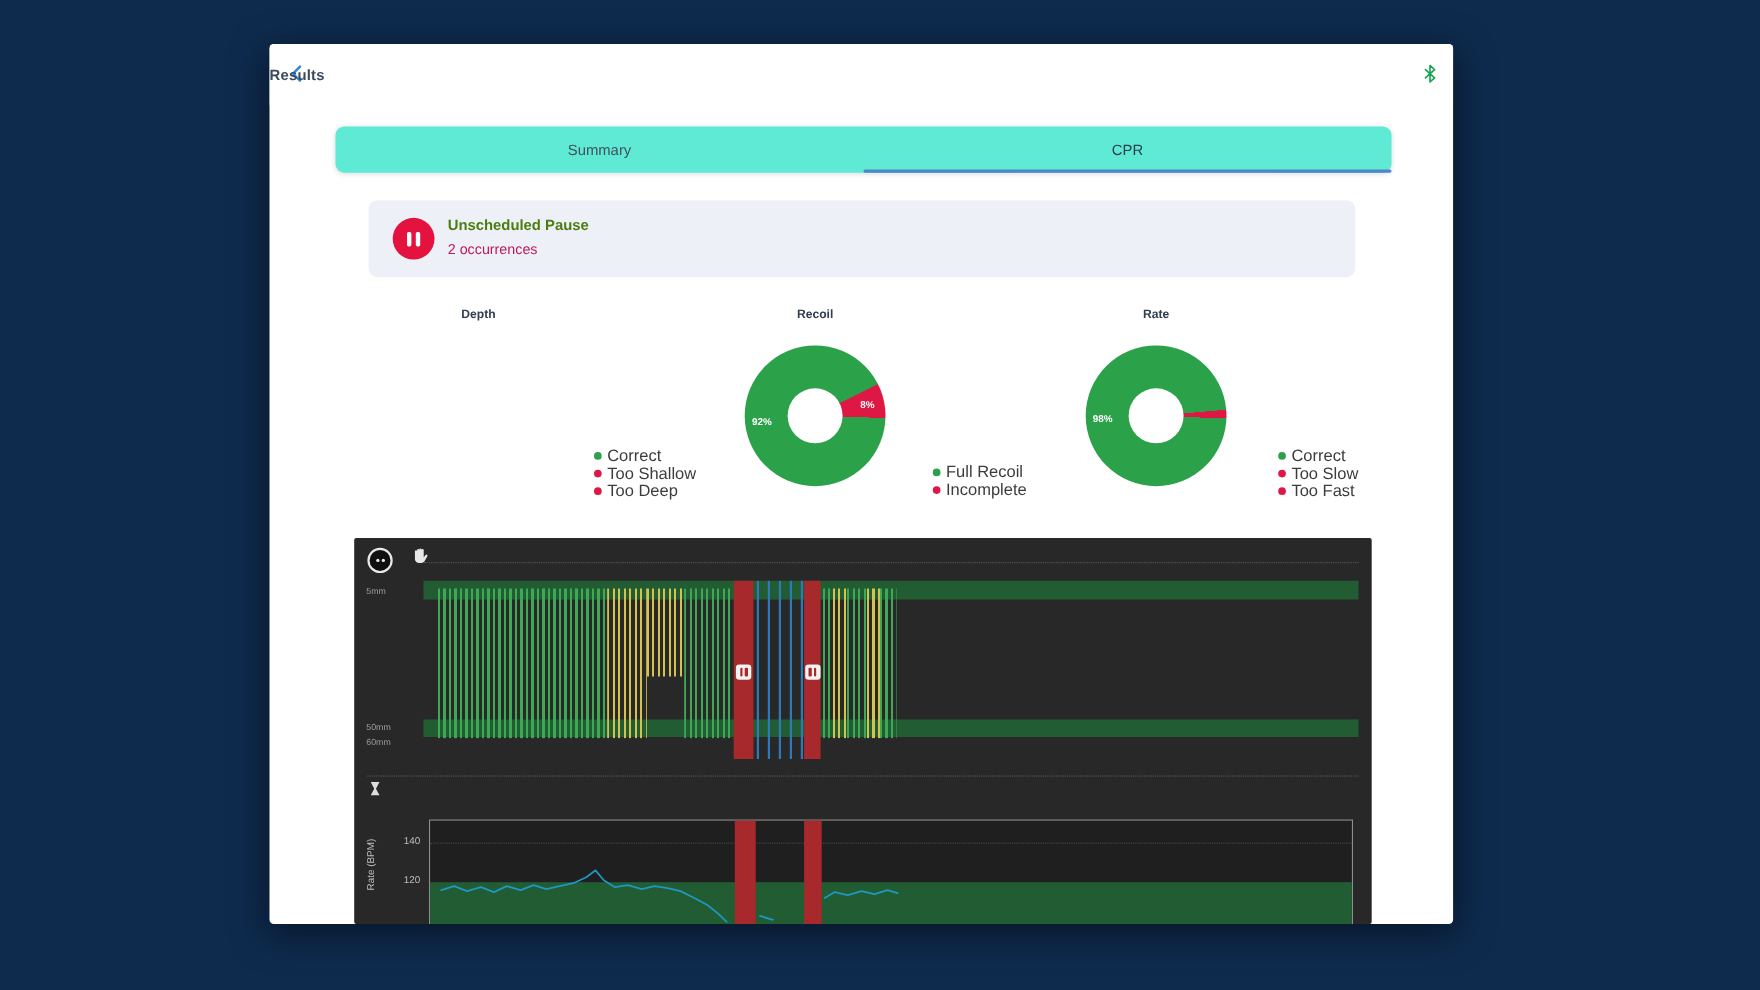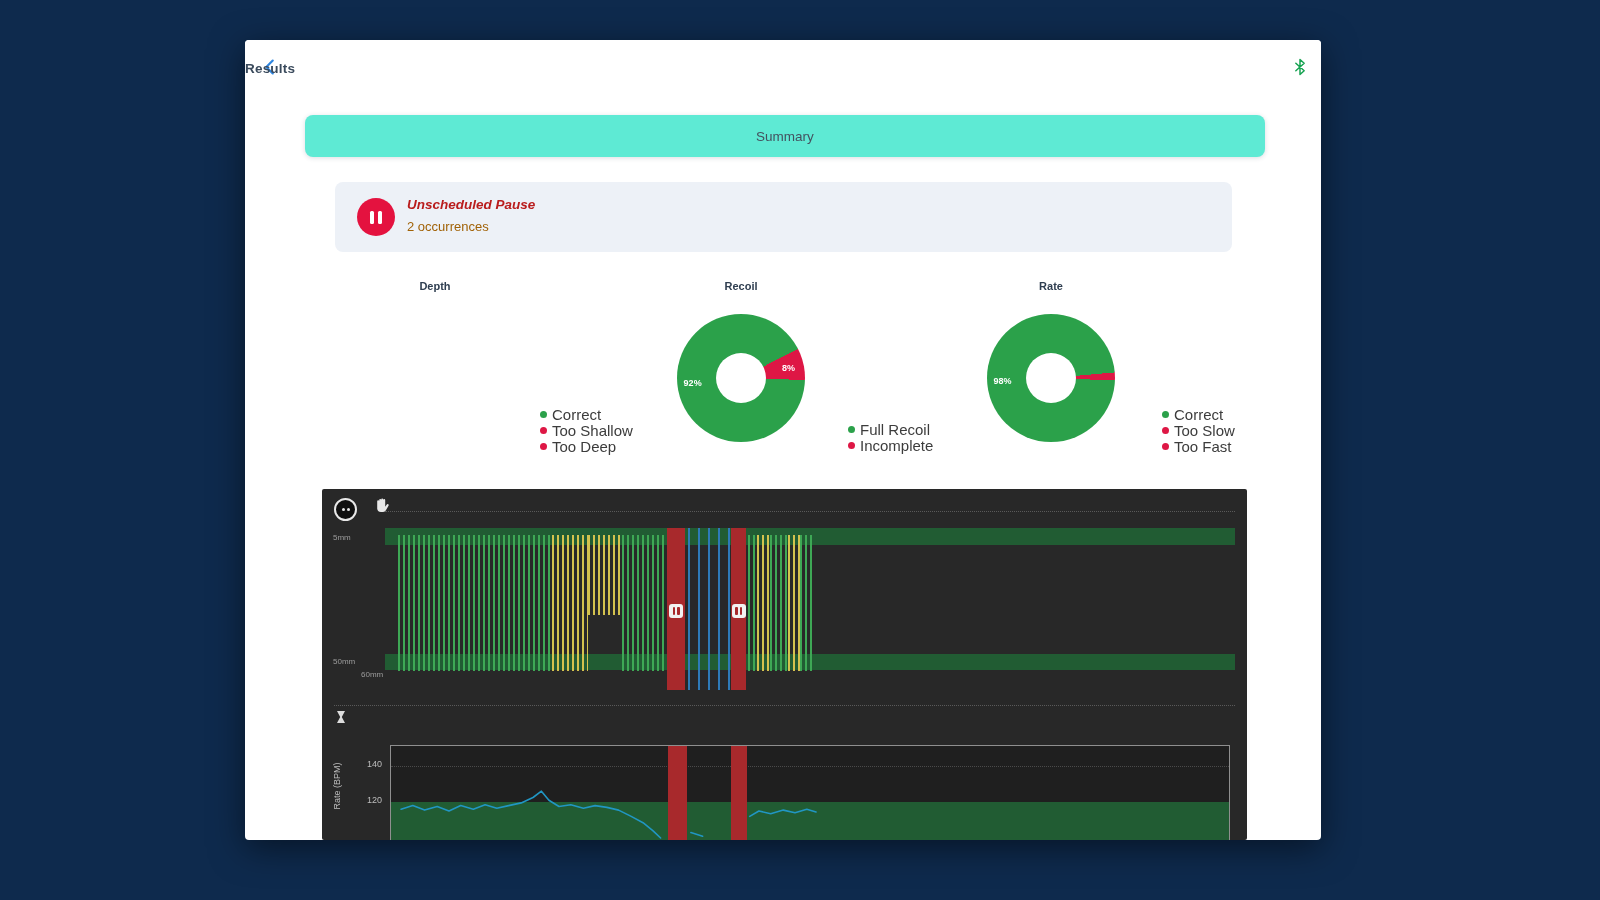--- a/index.html
+++ b/index.html
@@ -26,22 +26,22 @@
   .tab{flex:1;position:relative;display:flex;align-items:center;justify-content:center;
     font-size:13.5px;color:#44525f;cursor:pointer;}
   .tab.active{color:#2e3e50;font-weight:500;}
   .tab.active::after{content:"";position:absolute;left:0;right:0;bottom:0;height:3px;
     background:#4e86c9;border-radius:2px;}
   
   .alert{position:absolute;left:90px;top:142px;width:897px;height:70px;background:#edf1f7;border-radius:8px;}
   .alert-icon{position:absolute;left:22px;top:16px;width:38px;height:38px;border-radius:50%;
     background:#e4123f;display:flex;align-items:center;justify-content:center;gap:4px;}
   .alert-icon i{display:block;width:4px;height:13px;background:#fff;border-radius:1.5px;}
-  .alert-title{position:absolute;left:72px;top:15px;font-size:13.5px;font-weight:700;color:#b91c1c;font-style:italic;}
-  .alert-sub{position:absolute;left:72px;top:37px;font-size:13px;color:#a16207;}
+  .alert-title{position:absolute;left:72px;top:15px;font-size:13.5px;font-weight:700;color:#4d7c0f;}
+  .alert-sub{position:absolute;left:72px;top:37px;font-size:13px;color:#be185d;}
   
   .donut-title{position:absolute;transform:translateX(-50%);font-size:11px;font-weight:600;color:#2f3e50;}
   .donut{position:absolute;width:128px;height:128px;border-radius:50%;}
   .donut::after{content:"";position:absolute;left:50%;top:50%;width:50px;height:50px;margin:-25px 0 0 -25px;
     border-radius:50%;background:#fff;}
   .donut-label{position:absolute;transform:translate(-50%,-50%);font-size:9px;font-weight:700;color:#fff;z-index:2;}
   .legend{position:absolute;}
   .legend-item{display:flex;align-items:center;gap:5px;height:16px;}
   .legend-dot{width:7px;height:7px;border-radius:50%;flex:0 0 auto;}
   .legend-label{font-size:15px;color:#3c3c3c;white-space:nowrap;}
@@ -89,20 +89,21 @@
     <div class="hdr-title">Results</div>
     <div class="bt-icon">
       <svg width="20" height="20" viewBox="0 0 24 24">
           <path d="M7 7.5 L17 16.5 L12 21 L12 3 L17 7.5 L7 16.5" fill="none" stroke="#17a352" stroke-width="1.8" stroke-linecap="round" stroke-linejoin="round"></path>
         </svg>
     </div>
   </div>
 
   <div class="tabbar">
     <div class="tab">Summary</div>
+    <div class="tab active">CPR</div>
   </div>
 
   <div class="alert">
     <div class="alert-icon">
         <i></i>
         <i></i>
       </div>
     <div class="alert-title">Unscheduled Pause</div>
     <div class="alert-sub">2 occurrences</div>
   </div>
@@ -167,21 +168,21 @@
         <i></i>
       </div>
     <div class="hand-icon">
       <svg width="16" height="18" viewBox="0 0 16 18">
           <path d="M3.2 10.5 V4.2 a1 1 0 0 1 2 0 V3 a1 1 0 0 1 2 0 v-.4 a1 1 0 0 1 2 0 V3 a1 1 0 0 1 2 0 v6.8 l1.6-2.2 a1 1 0 0 1 1.7 1.1 l-2.6 4.6 a3.2 3.2 0 0 1-2.8 1.6 H7 a3.8 3.8 0 0 1-3.8-3.9z" fill="#e8e8e8"></path>
         </svg>
     </div>
 
     <div class="axis-lab" style="left:11px;top:44px;">5mm</div>
     <div class="axis-lab" style="left:11px;top:168px;">50mm</div>
-    <div class="axis-lab" style="left:11px;top:181px;margin-left:28px;">60mm</div>
+    <div class="axis-lab" style="left:11px;top:181px;">60mm</div>
 
     <div class="wf-plot" id="wf-plot">
       <div class="wf-band" style="top:0;height:17px;"></div>
       <div class="wf-band" style="top:126px;height:16px;"></div>
     <div class="wf-comp" style="left: 1.5%; width: 18.1%; background-image: repeating-linear-gradient(90deg, rgb(62, 168, 85) 0px, rgb(62, 168, 85) 2px, transparent 2px, transparent 5px); top: 7px; height: 136px;"></div>
         <div class="wf-comp" style="left: 19.6%; width: 4.3%; background-image: repeating-linear-gradient(90deg, rgb(211, 194, 78) 0px, rgb(211, 194, 78) 2px, transparent 2px, transparent 5px); top: 7px; height: 136px;"></div>
         <div class="wf-comp" style="left: 23.9%; width: 4%; background-image: repeating-linear-gradient(90deg, rgb(211, 194, 78) 0px, rgb(211, 194, 78) 2px, transparent 2px, transparent 5px); top: 7px; height: 80px;"></div>
         <div class="wf-comp" style="left: 27.9%; width: 5.3%; background-image: repeating-linear-gradient(90deg, rgb(62, 168, 85) 0px, rgb(62, 168, 85) 2px, transparent 2px, transparent 5px); top: 7px; height: 136px;"></div>
         <div class="wf-pause" style="left: 33.2%; width: 2.1%;">
           <span class="pause-marker">

